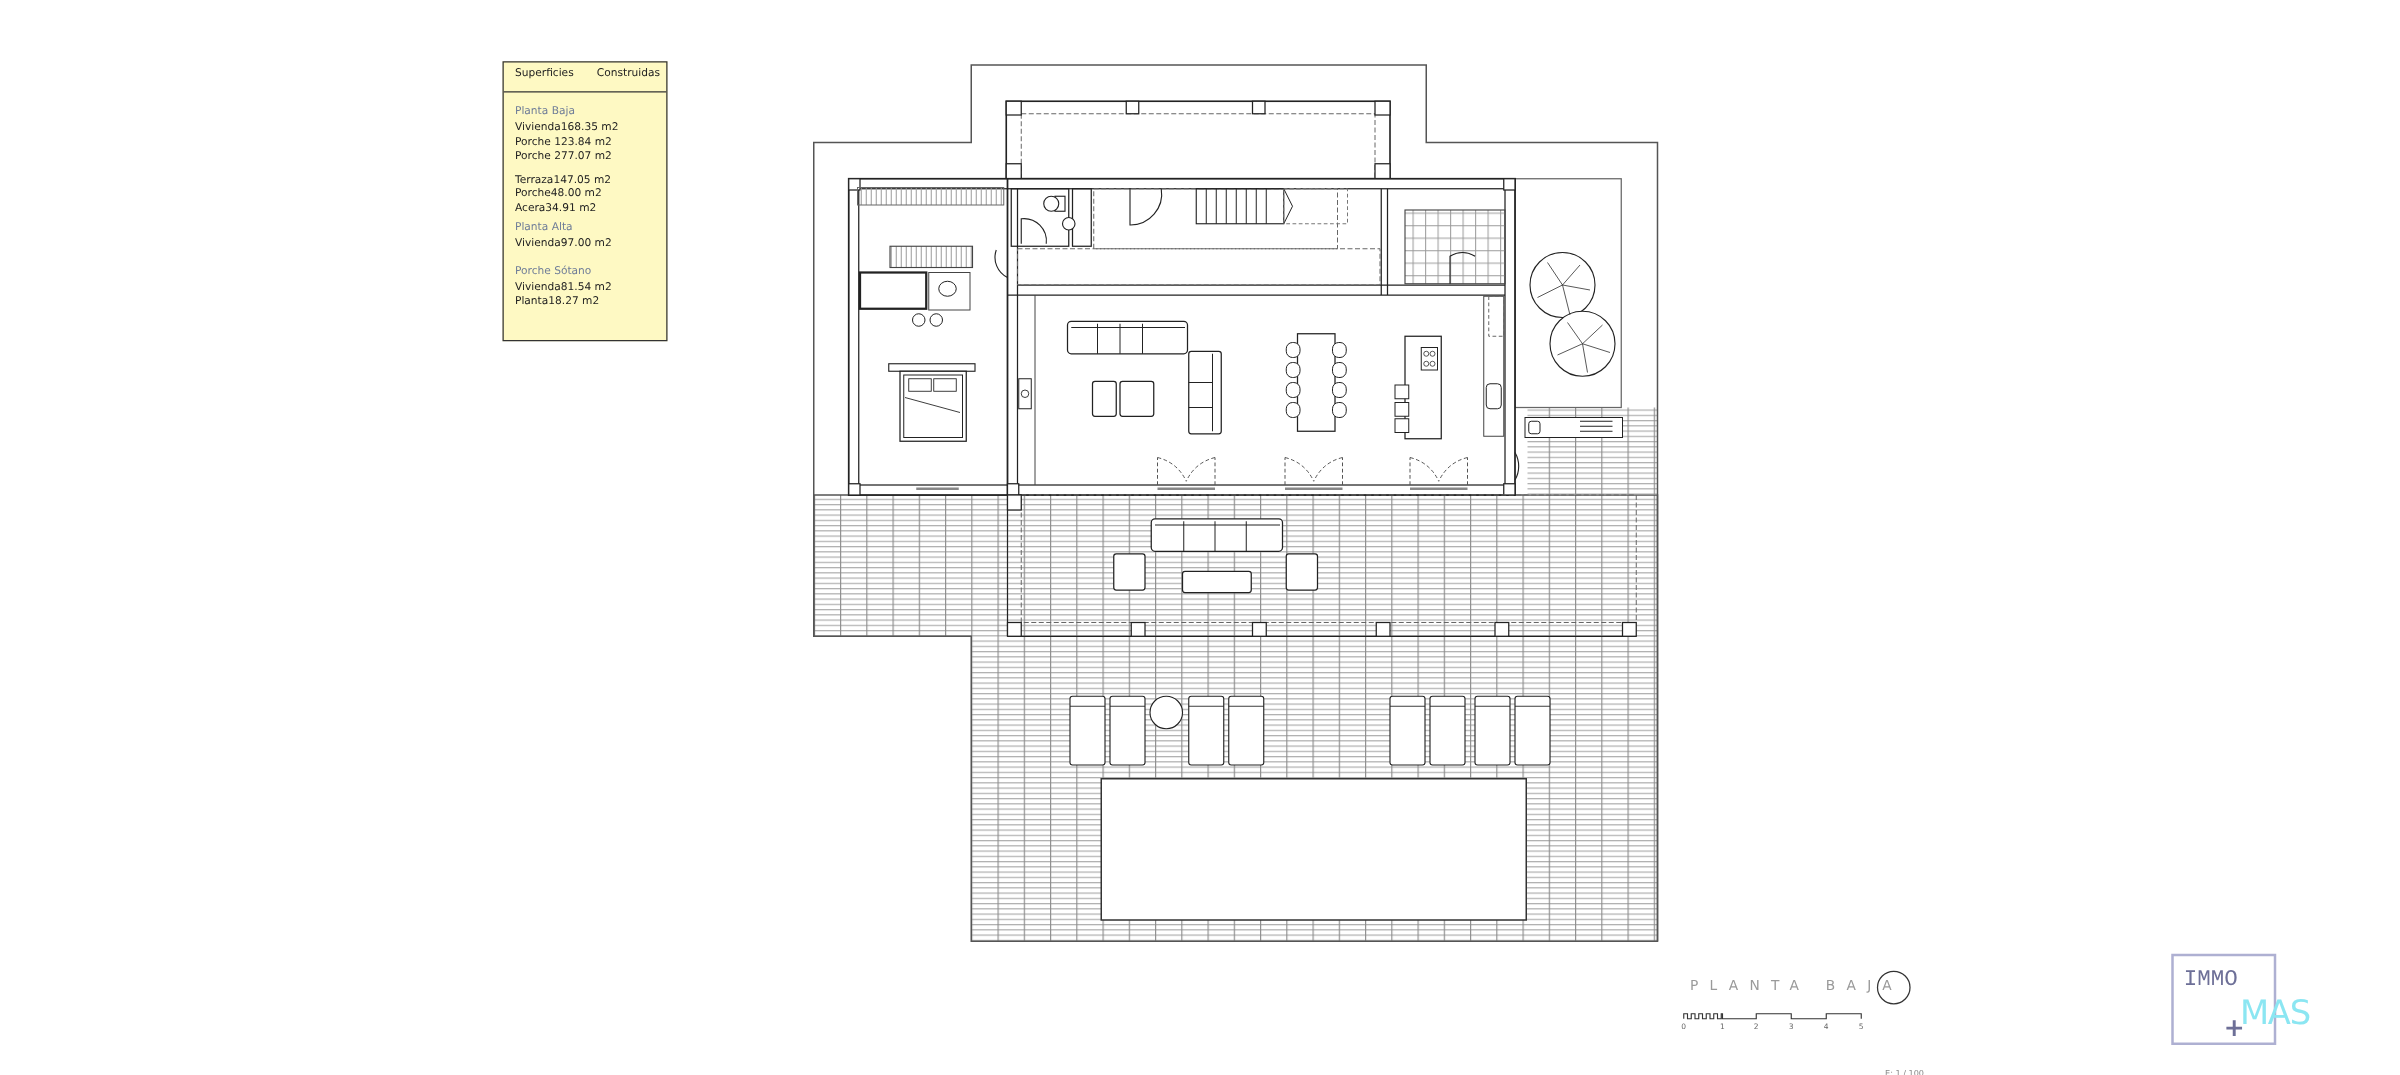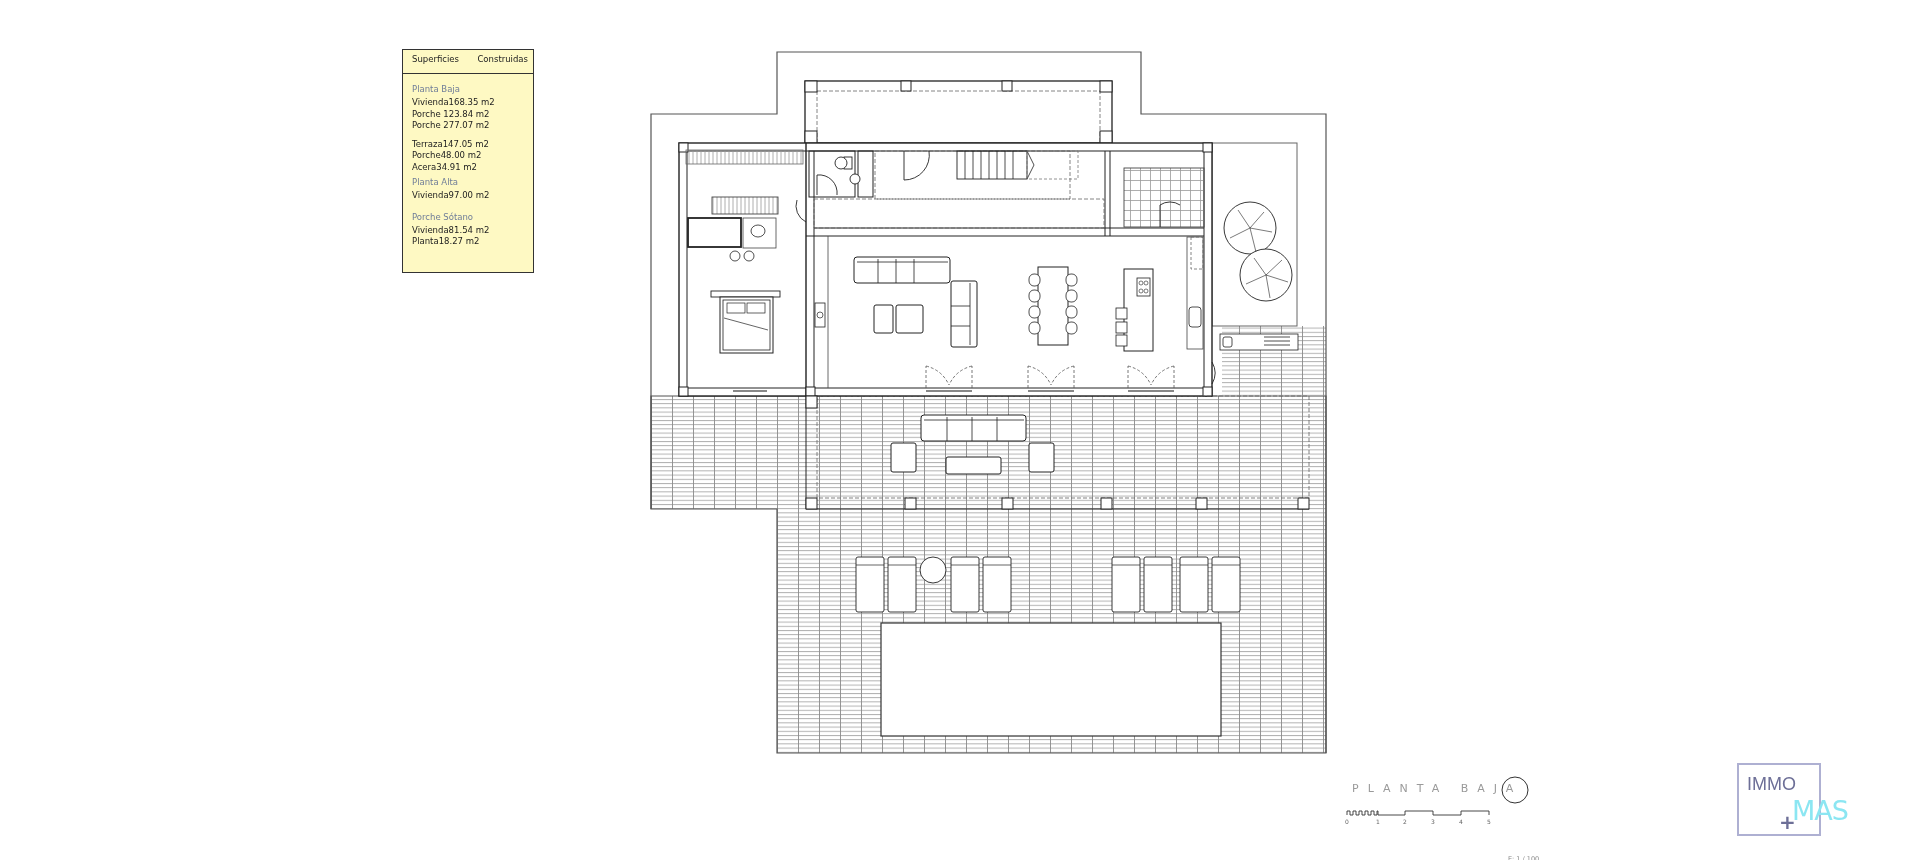--- a/index.html
+++ b/index.html
@@ -8,21 +8,21 @@
   .area-head{display:flex;justify-content:space-between;padding:4px 5px 0 9px;height:19px;border-bottom:1px solid #333;font-size:8.5px;color:#222;}
   .area-body{padding:6px 9px 0 9px;font-size:8.5px;color:#222;}
   .sec-title{color:#6f7d98;margin-top:4px;margin-bottom:3px;font-size:8.5px;}
   .row{display:flex;justify-content:flex-start;line-height:11.5px;padding-right:0;}
   .gap{height:7px;}
   .plan{position:absolute;left:0;top:0;}
   .title-block{position:absolute;left:1352px;top:782px;font-size:11px;letter-spacing:9px;color:#9a9a9a;}
   .scale-label{position:absolute;left:1508px;top:855px;font-size:6.5px;color:#888;}
   .tick{position:absolute;top:818px;font-size:6px;color:#666;}
   .logo{position:absolute;left:1737px;top:763px;width:84px;height:73px;border:2px solid #aeb0d2;box-sizing:border-box;background:#fff;}
-  .logo-top{position:absolute;left:8px;top:9px;font-family:Liberation Sans, sans-serif;font-size:18px;color:#6d6f97;letter-spacing:0px;}
+  .logo-top{position:absolute;left:8px;top:9px;font-family:Liberation Mono, monospace;font-size:18px;color:#6d6f97;letter-spacing:0px;}
   .logo-bot{position:absolute;left:7px;top:30px;font-family:"DejaVu Sans",sans-serif;font-size:27px;color:#8be6f2;letter-spacing:-1px;margin-left:46px;}
   .logo-plus{position:absolute;left:40px;top:45px;font-size:20px;color:#6d6f97;font-weight:bold;}
 </style>
 </head>
 <body>
 
 <div class="area-table">
   <div class="area-head">
     <span>Superficies</span>
     <span>Construidas</span>

